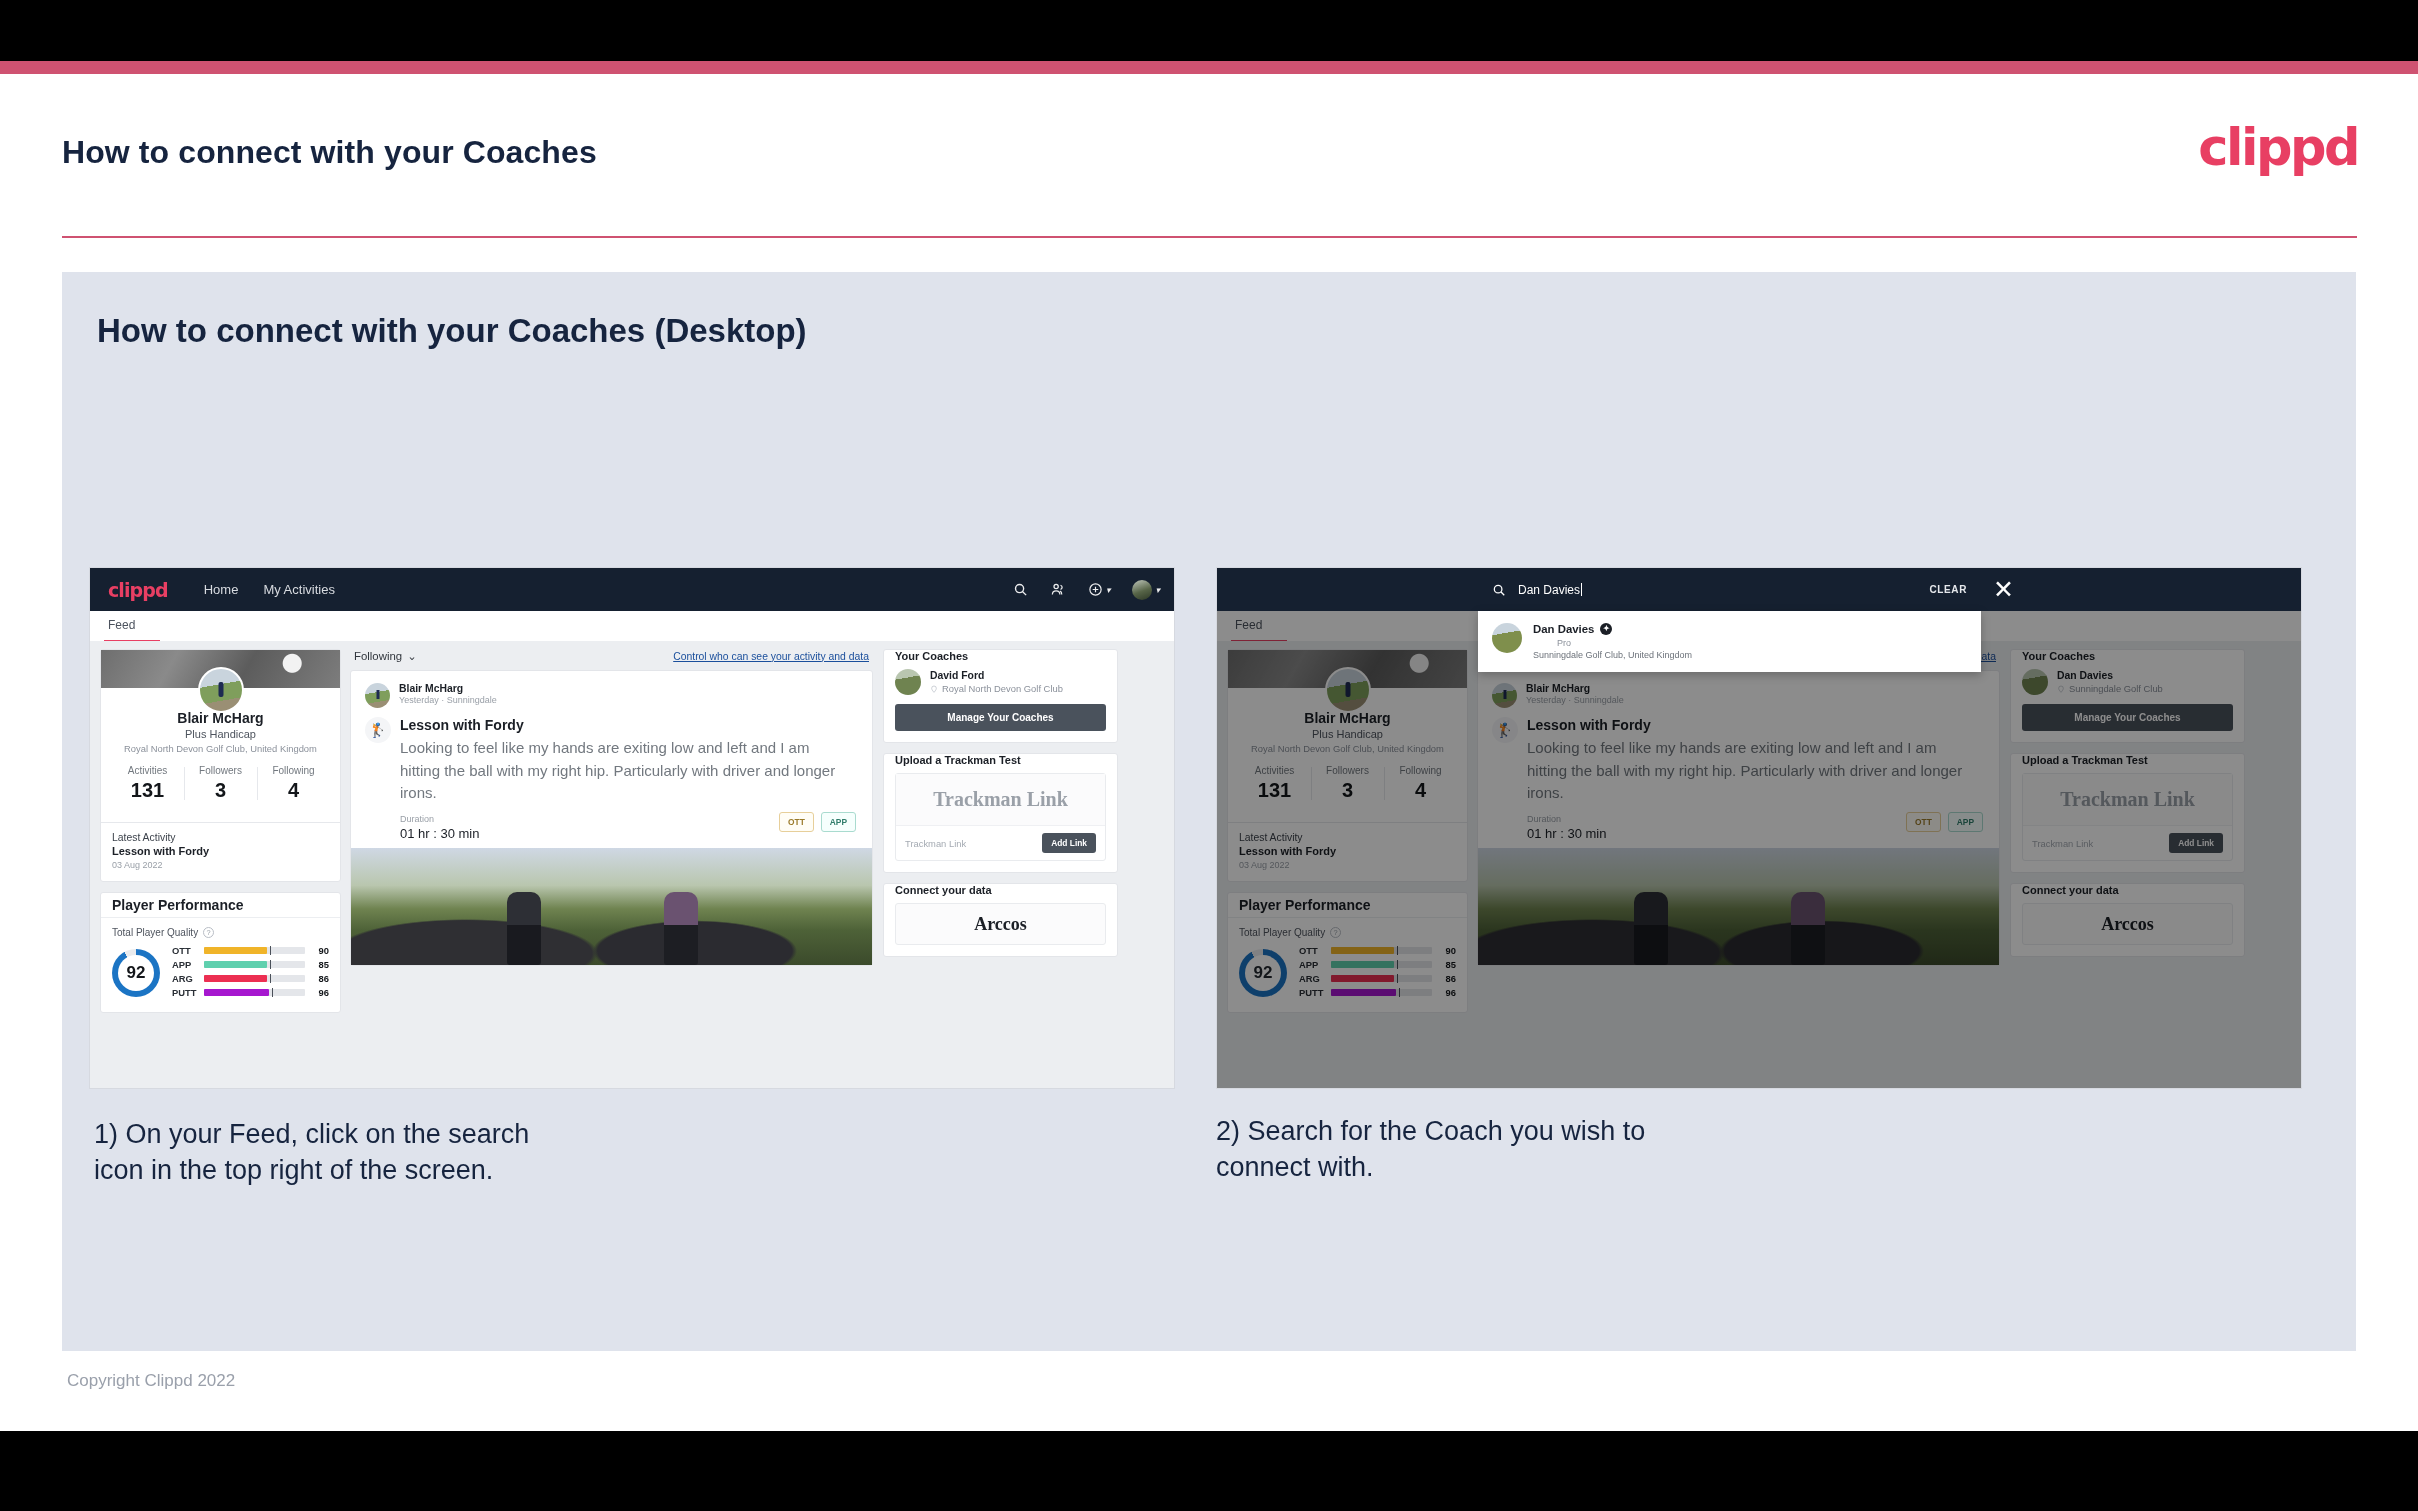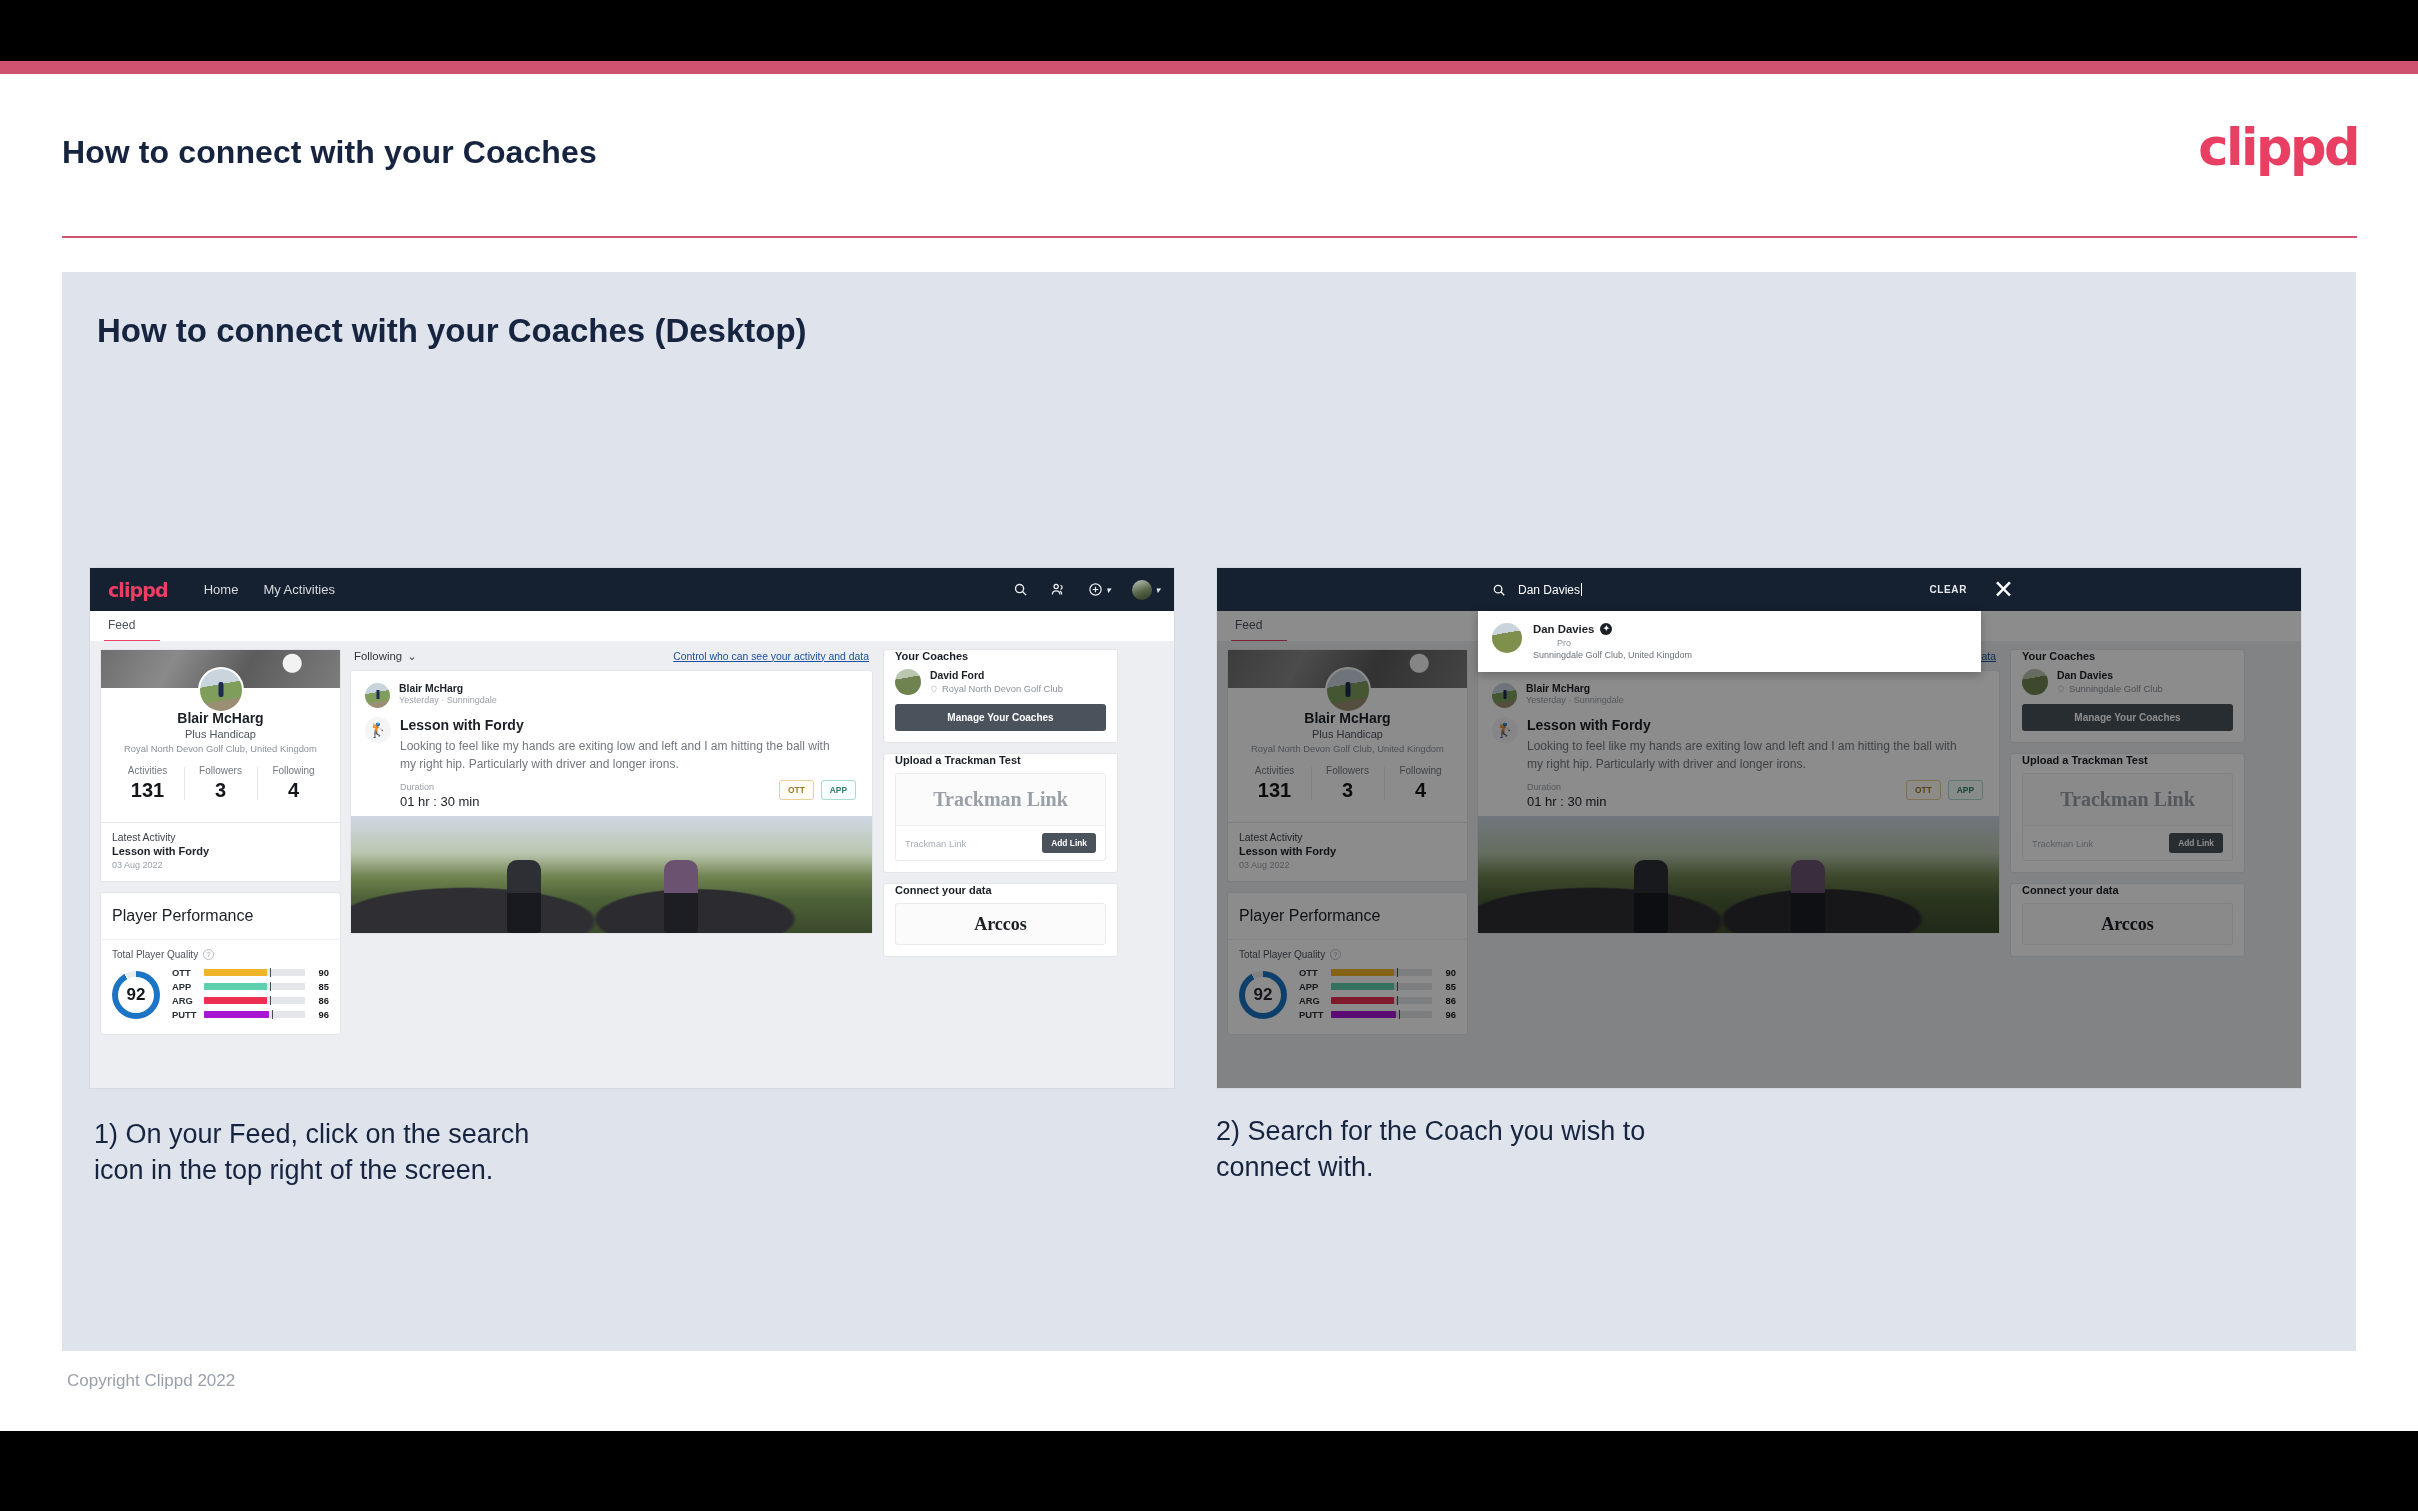--- a/index.html
+++ b/index.html
@@ -146,21 +146,21 @@
   .stat-label { font-size:10px; color:#72787f; }
   .stat-value { font-size:20px; font-weight:700; color:#13161a; margin-top:3px; }
 
   .pf-divider { height:1px; background:#e6e8ec; margin-top:11px; }
   .pf-latest { padding:9px 11px 11px; text-align:left; }
   .lt-label { font-size:10.4px; color:#3c424b; }
   .lt-title { font-size:11px; font-weight:700; color:#1b1f26; margin-top:2px; }
   .lt-date  { font-size:9px; color:#9aa0a8; margin-top:3px; }
 
   
-  .pp-head { padding:14px 11px; font-size:16px; font-weight:400; color:#1b1f26; border-bottom:1px solid #eceef1; }
+  .pp-head { padding:4px 11px; font-size:14px; font-weight:700; color:#1b1f26; border-bottom:1px solid #eceef1; }
   .pp-body { padding:9px 11px 11px; }
   .pp-tpq { font-size:10px; color:#4e545e; display:flex; align-items:center; gap:5px; }
   .qmark {
     width:11px; height:11px; border-radius:50%; border:1px solid #b9bec6;
     font-size:7.4px; line-height:9px; text-align:center; color:#9aa0a8;
   }
   .pp-row-wrap { display:flex; align-items:center; gap:12px; margin-top:7px; }
   .ring {
     width:48px; height:48px; border-radius:50%;
     background:conic-gradient(#1b74c4 0 92%, #e9ebee 92% 100%);
@@ -193,21 +193,21 @@
   .post-av .golfer { position:absolute; left:50%; top:28%; transform:translateX(-50%); width:3px; height:9px; background:#1e2a52; }
   .post-name { font-size:10.4px; font-weight:700; color:#1b1f26; }
   .post-meta { font-size:9px; color:#9aa0a8; margin-top:1px; }
 
   .post-main { display:flex; gap:9px; margin-top:9px; }
   .post-ico {
     width:26px; height:26px; border-radius:50%; background:#f4f5f7; flex:none;
     display:flex; align-items:center; justify-content:center; color:#b6bbc2; font-size:14px;
   }
   .post-title { font-size:14px; font-weight:700; color:#1b1f26; }
-  .post-text { font-size:12px; color:#72787f; line-height:1.5; margin-top:4px; max-width:447px; }
+  .post-text { font-size:15px; color:#72787f; line-height:1.5; margin-top:4px; max-width:447px; }
   .dur-label { font-size:9px; color:#9aa0a8; margin-top:9px; }
   .dur-value { font-size:13px; color:#1b1f26; margin-top:2px; }
   .badges { position:absolute; right:16px; bottom:9px; display:flex; gap:7px; }
   .badge { font-size:8.4px; font-weight:700; padding:4px 8px; border-radius:3px; }
   .badge-ott { color:#9a7a2a; border:1px solid #e7cf9a; background:#fffdf6; }
   .badge-app { color:#2f7c6a; border:1px solid #a9dbcf; background:#f6fffd; }
 
   .photo {
     margin-top:7px; height:117px;
     background:

